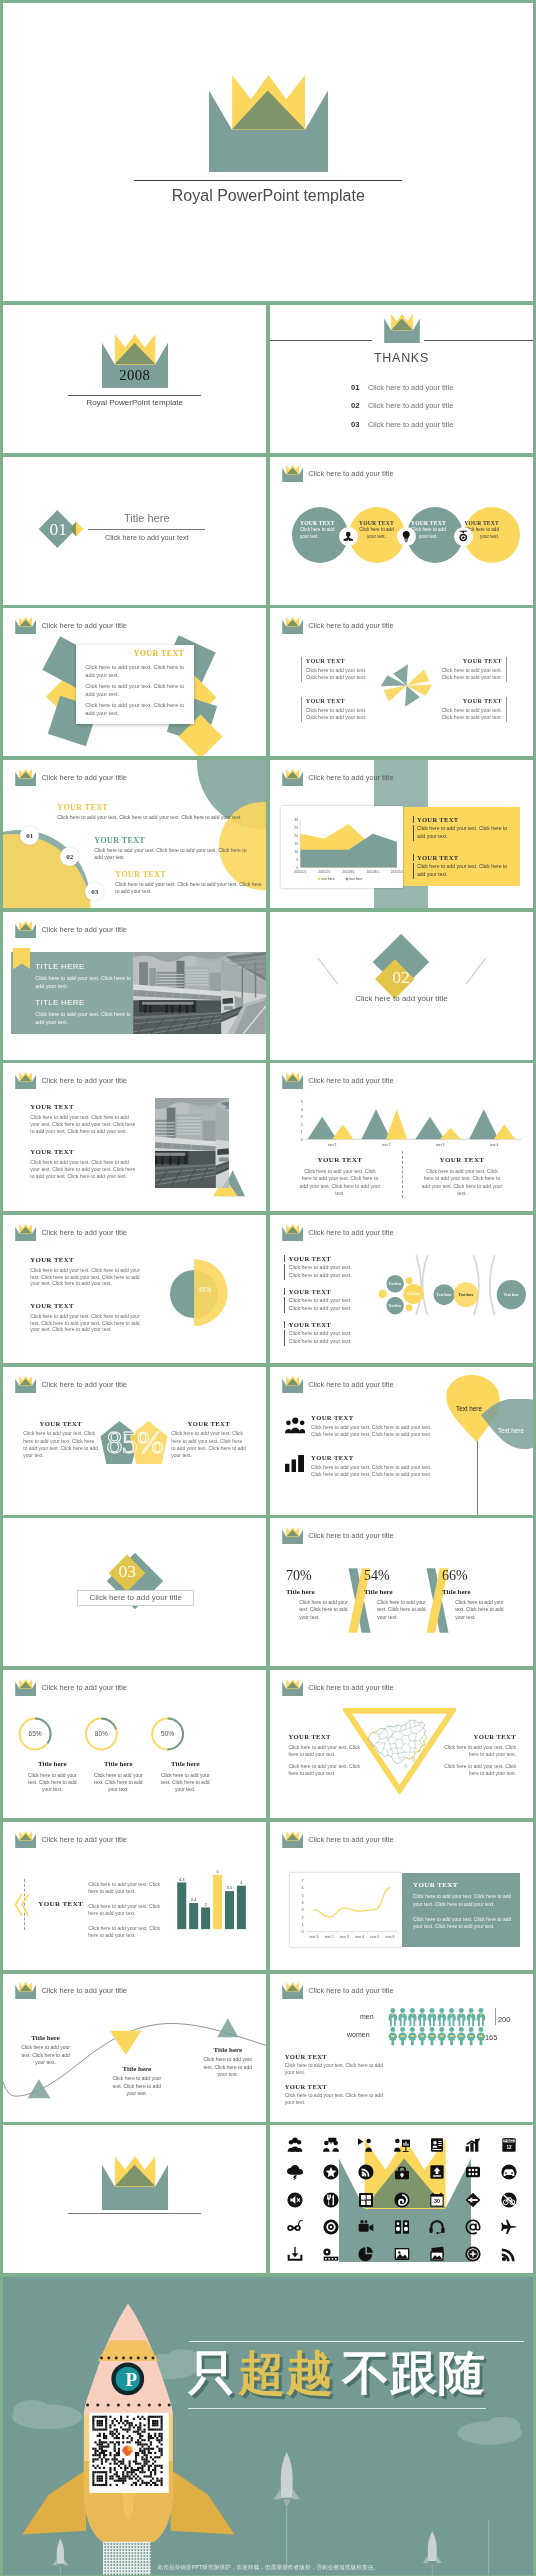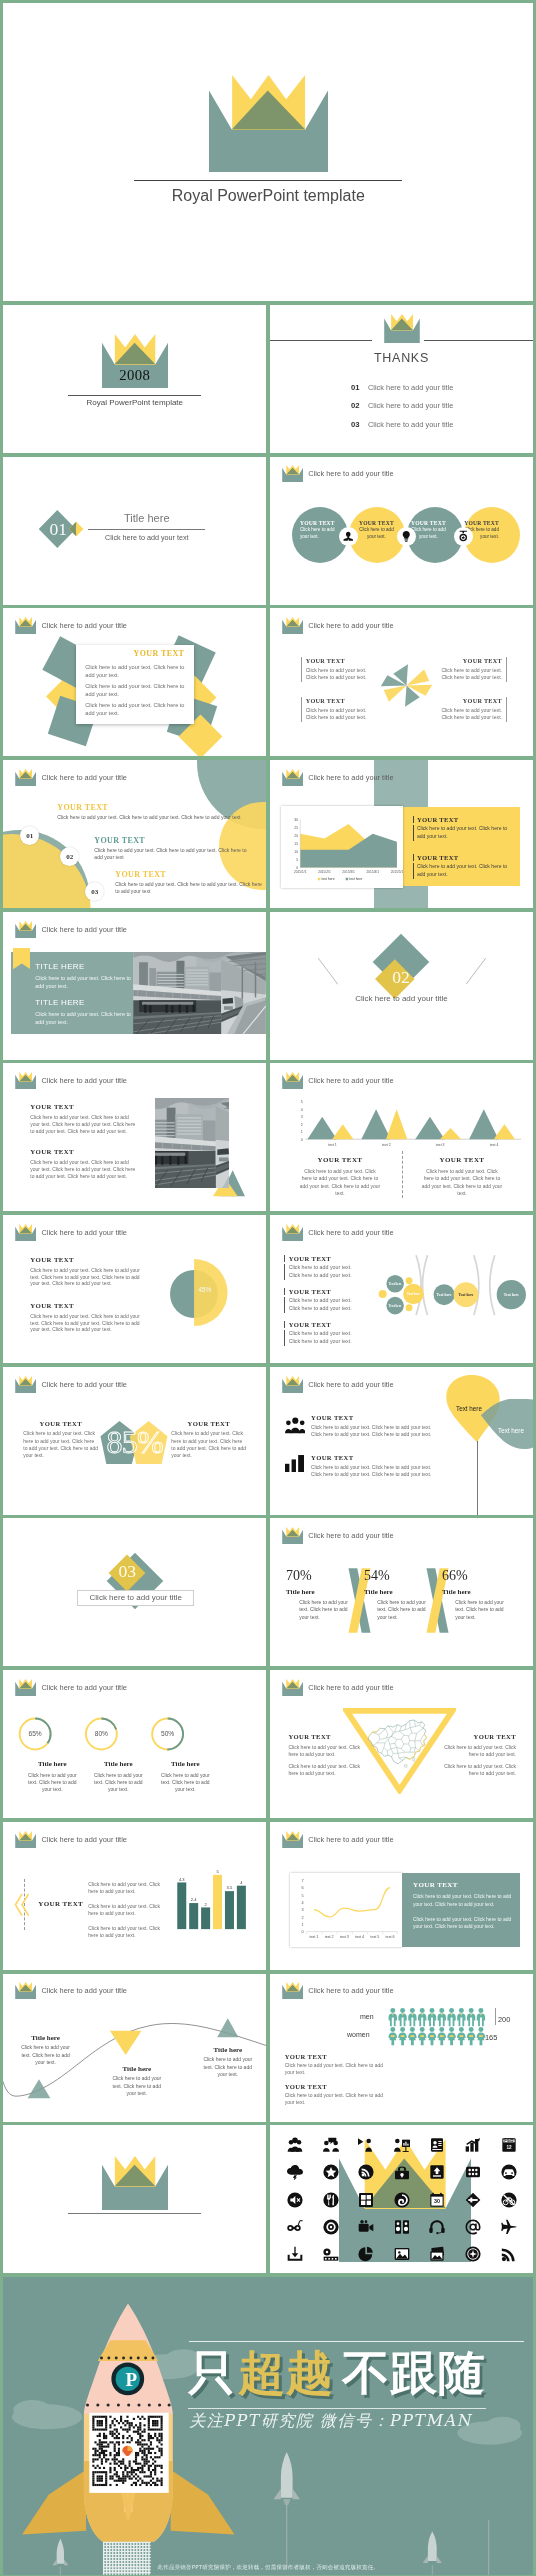--- a/index.html
+++ b/index.html
@@ -2120,18 +2120,17 @@
           <path d="M169.35 236.35 m0,-7 a7 7 0 1 1 -0.1 0 Z" fill="#e8602c"></path>
           <path d="M169.35 236.35 L169.35 229.35 A7 7 0 0 1 176.35 236.35 Z" fill="#f3a93c"></path>
           <path d="M162.35 236.35 A7 7 0 0 0 176.35 236.35 L169.35 245.35 Z" fill="#fff"></path>
         </g>
     </svg>
     <div class="abs" style="left:128px;top:93px;font-family:'Liberation Serif',serif;font-weight:bold;font-size:19px;line-height:19px;color:#fff;transform:translate(-50%,0);">P</div>
     <div class="abs" style="left:186px;top:64px;width:335px;height:1px;background:#e8eeec;"></div>
     <div class="abs bn-head" style="left:185px;top:71px;">只</div>
     <div class="abs bn-head bn-y" style="left:235px;top:71px;">超越</div>
     <div class="abs bn-head" style="left:339px;top:71px;">不跟随</div>
-    <div class="abs bn-sub" style="left:186px;top:134px;width:338px;">关注PPT研究院 微信号：PPTMAN</div>
     <div class="abs" style="left:185px;top:131px;width:298px;height:0.9px;background:#dde6e3;"></div>
     <div class="abs bn-foot" style="left:0;right:0;bottom:3.7px;text-align:center;">此作品受锦誉PPT研究院保护，欢迎转载，但需保留作者版权，否则会被追究版权责任。</div>
   </div>
 </div>
 
 
 </body></html>

